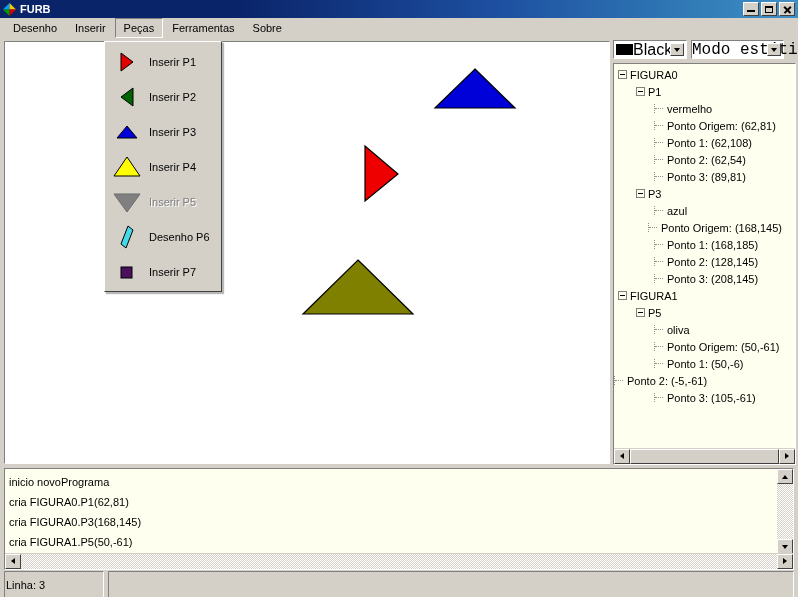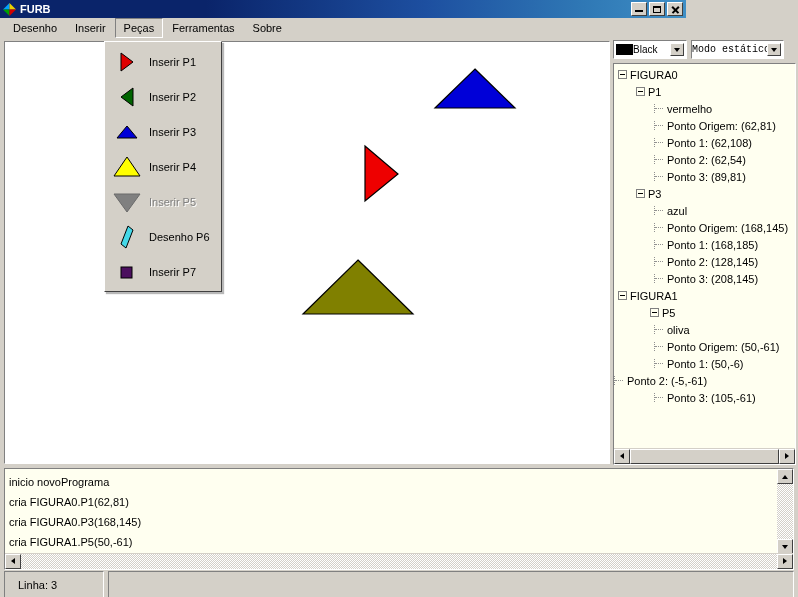--- a/index.html
+++ b/index.html
@@ -7,21 +7,21 @@
     width:798px;height:597px;overflow:hidden;
     font-family:"Liberation Sans",sans-serif;
     font-size:11px;
     background:#d4d0c8;
     -webkit-font-smoothing:none;
   }
   .app{position:relative;width:798px;height:597px;background:#d4d0c8;}
 
   
   .titlebar{
-    position:absolute;left:0;top:0;width:686px;height:18px;
+    position:absolute;left:0;top:0;width:798px;height:18px;
     background:linear-gradient(to right,#0a246a 0%,#0a246a 30%,#1d4fa0 62%,#2f78b5 85%,#3f8fc6 100%);
     display:flex;align-items:center;
   }
   .title-logo{width:13px;height:13px;margin-left:3px;position:relative;flex:0 0 auto;}
   .title-text{color:#ffffff;font-weight:bold;font-size:11px;margin-left:4px;letter-spacing:0px;}
   .title-btns{position:absolute;right:3px;top:2px;display:flex;gap:2px;}
   .tbtn{
     width:16px;height:14px;background:#d4d0c8;
     border-top:1px solid #ffffff;border-left:1px solid #ffffff;
     border-right:1px solid #404040;border-bottom:1px solid #404040;
@@ -79,21 +79,21 @@
   .combos{display:flex;gap:4px;height:19px;align-items:center;}
   .combo{
     height:19px;background:#ffffff;
     border-top:1px solid #808080;border-left:1px solid #808080;
     border-right:1px solid #ffffff;border-bottom:1px solid #ffffff;
     box-sizing:border-box;display:flex;align-items:center;position:relative;
   }
   .combo.color{width:74px;}
   .combo.mode{width:93px;font-family:Liberation Mono, monospace;}
   .swatch{width:17px;height:11px;background:#000;margin-left:2px;flex:0 0 auto;}
-  .combo-text{font-size:10px;color:#000;white-space:nowrap;}
+  .combo-text{font-size:16px;color:#000;white-space:nowrap;}
   .combo-btn{
     position:absolute;right:2px;top:2px;width:14px;height:13px;background:#d4d0c8;
     border-top:1px solid #ffffff;border-left:1px solid #ffffff;
     border-right:1px solid #404040;border-bottom:1px solid #404040;
     box-sizing:border-box;display:flex;align-items:center;justify-content:center;
   }
   .arrow-dn{width:0;height:0;border-left:3px solid transparent;border-right:3px solid transparent;border-top:4px solid #000;}
 
   .treebox{
     position:absolute;left:0;top:23px;width:183px;height:402px;
@@ -159,21 +159,21 @@
 
   
   .statusbar{
     position:absolute;left:0;top:572px;width:798px;height:25px;background:#d4d0c8;
     display:flex;align-items:center;padding:3px 4px;box-sizing:border-box;gap:4px;
   }
   .spanel{
     height:28px;background:#d4d0c8;
     border-top:1px solid #808080;border-left:1px solid #808080;
     border-right:1px solid #ffffff;border-bottom:1px solid #ffffff;
-    box-sizing:border-box;display:flex;align-items:center;padding-left:13px;font-size:11px;color:#000;
+    box-sizing:border-box;display:flex;align-items:center;padding-left:1px;font-size:11px;color:#000;
   }
   .spanel.a{width:100px;}
   .spanel.b{flex:1 1 auto;}
 </style>
 </head>
 <body>
 
 <div class="app">
 
   <div class="titlebar">
@@ -343,21 +343,21 @@
           <div class="tnode" style="padding-left: 22px;">
             <span class="tog"></span>
             <span class="tlabel">P3</span>
           </div>
           <div class="tnode" style="padding-left: 40px;">
             <span style="display: inline-block; width: 9px; height: 9px; margin-right: 3px; position: relative; flex: 0 0 auto; border-top: 0px dotted rgb(144, 144, 144); border-left: 1px dotted rgb(144, 144, 144);">
               <span style="position: absolute; left: 0px; top: 4px; width: 8px; border-top: 1px dotted rgb(144, 144, 144);"></span>
             </span>
             <span class="tlabel">azul</span>
           </div>
-          <div class="tnode" style="padding-left: 40px;">
+          <div class="tnode" style="padding-left: 24px; justify-content: flex-end;">
             <span style="display: inline-block; width: 9px; height: 9px; margin-right: 3px; position: relative; flex: 0 0 auto; border-top: 0px dotted rgb(144, 144, 144); border-left: 1px dotted rgb(144, 144, 144);">
               <span style="position: absolute; left: 0px; top: 4px; width: 8px; border-top: 1px dotted rgb(144, 144, 144);"></span>
             </span>
             <span class="tlabel">Ponto Origem: (168,145)</span>
           </div>
           <div class="tnode" style="padding-left: 40px;">
             <span style="display: inline-block; width: 9px; height: 9px; margin-right: 3px; position: relative; flex: 0 0 auto; border-top: 0px dotted rgb(144, 144, 144); border-left: 1px dotted rgb(144, 144, 144);">
               <span style="position: absolute; left: 0px; top: 4px; width: 8px; border-top: 1px dotted rgb(144, 144, 144);"></span>
             </span>
             <span class="tlabel">Ponto 1: (168,185)</span>
@@ -371,21 +371,21 @@
           <div class="tnode" style="padding-left: 40px;">
             <span style="display: inline-block; width: 9px; height: 9px; margin-right: 3px; position: relative; flex: 0 0 auto; border-top: 0px dotted rgb(144, 144, 144); border-left: 1px dotted rgb(144, 144, 144);">
               <span style="position: absolute; left: 0px; top: 4px; width: 8px; border-top: 1px dotted rgb(144, 144, 144);"></span>
             </span>
             <span class="tlabel">Ponto 3: (208,145)</span>
           </div>
           <div class="tnode" style="padding-left: 4px;">
             <span class="tog"></span>
             <span class="tlabel">FIGURA1</span>
           </div>
-          <div class="tnode" style="padding-left: 36px; align-items: center;">
+          <div class="tnode" style="padding-left: 22px; align-items: center;">
             <span class="tog"></span>
             <span class="tlabel">P5</span>
           </div>
           <div class="tnode" style="padding-left: 40px;">
             <span style="display: inline-block; width: 9px; height: 9px; margin-right: 3px; position: relative; flex: 0 0 auto; border-top: 0px dotted rgb(144, 144, 144); border-left: 1px dotted rgb(144, 144, 144);">
               <span style="position: absolute; left: 0px; top: 4px; width: 8px; border-top: 1px dotted rgb(144, 144, 144);"></span>
             </span>
             <span class="tlabel">oliva</span>
           </div>
           <div class="tnode" style="padding-left: 40px;">

